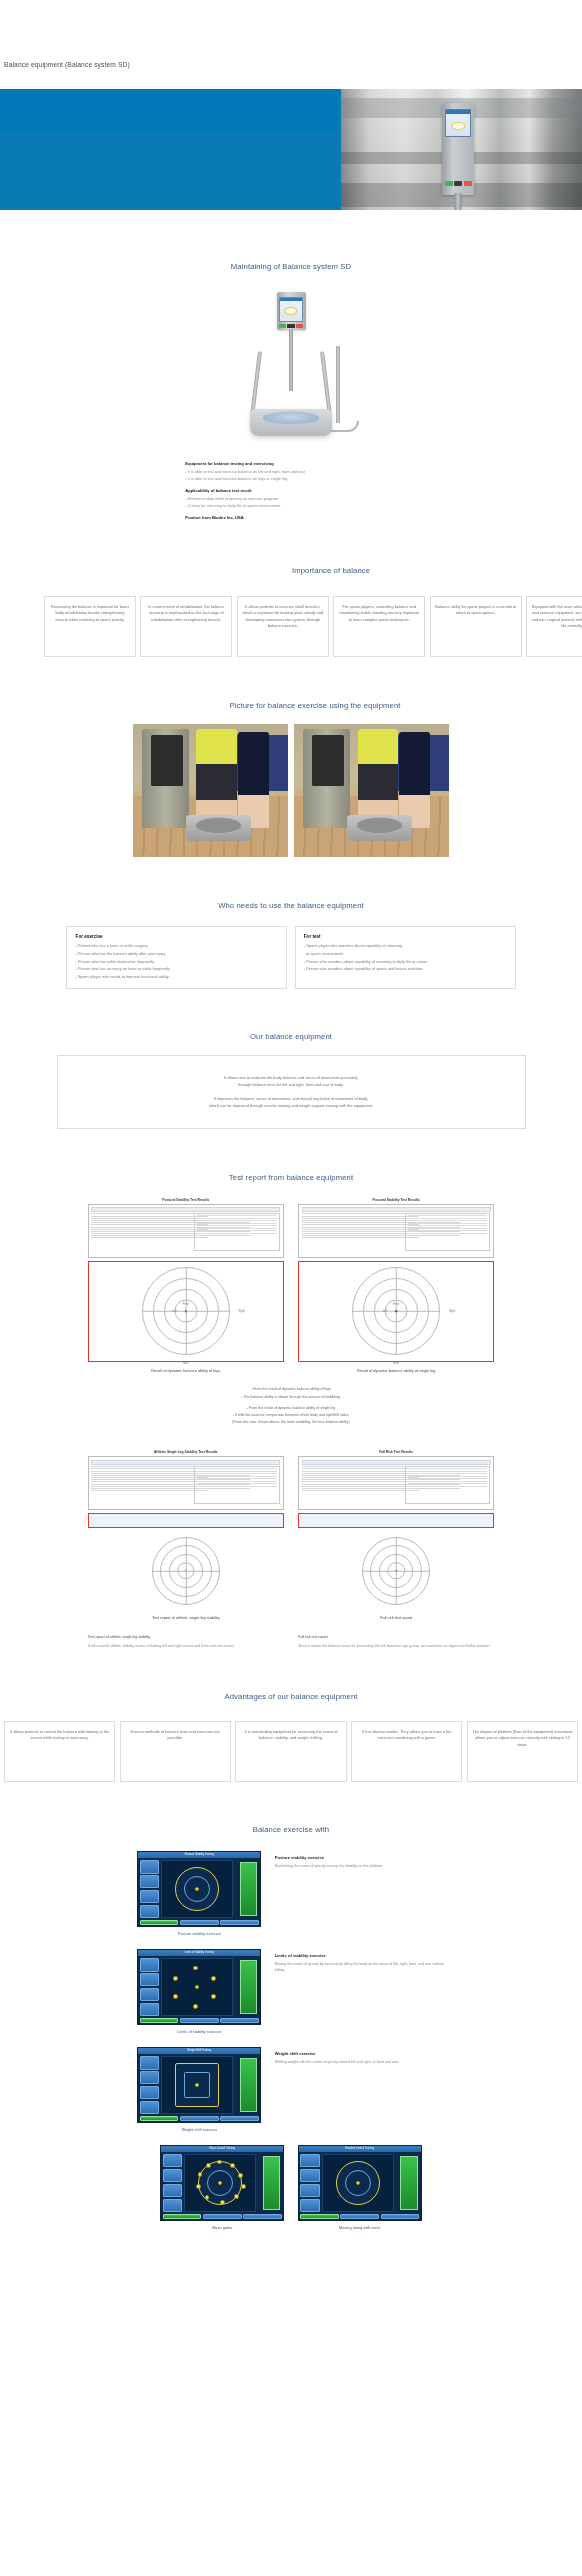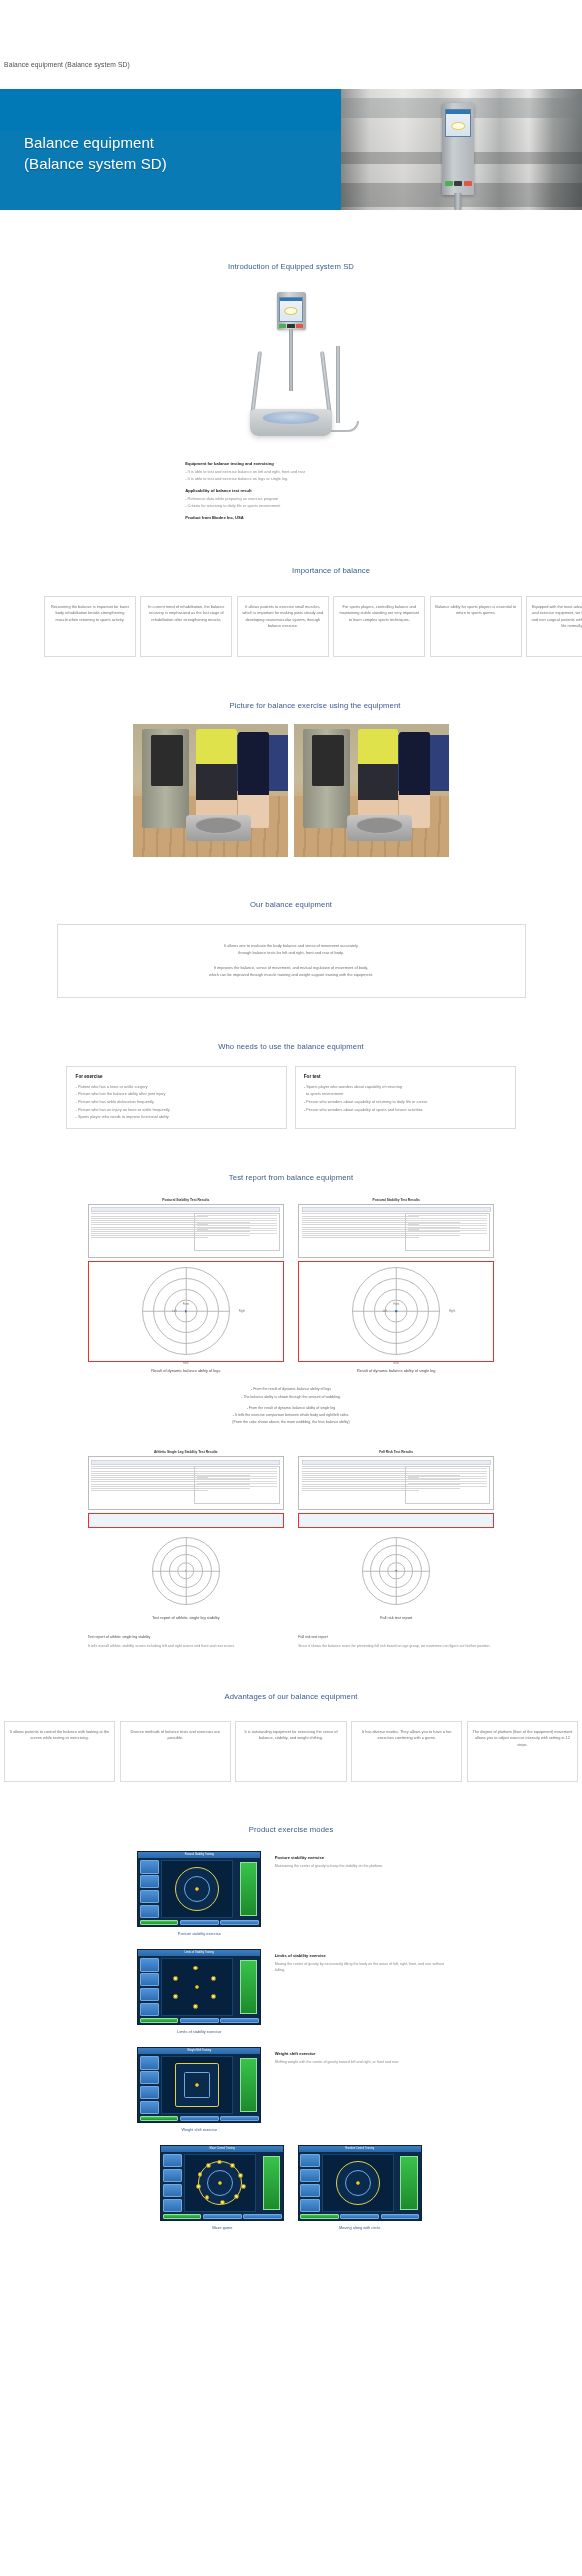--- a/index.html
+++ b/index.html
@@ -426,28 +426,24 @@
             <div class="dial"></div>
           </div>
         <div class="btns">
             <i></i>
             <i></i>
             <i></i>
           </div>
         <div class="pole"></div>
       </div>
     </div>
-    <div class="hero-title">
-      <div>Balance equipment</div>
-      <div>(Balance system SD)</div>
-    </div>
   </div>
 
   <div class="section intro">
-    <div class="sec-title">Introduction of Equipped system SD</div>
+    <div class="sec-title">Maintaining of Balance system SD</div>
 
     <div class="intro-figure">
       <div class="eq-monitor">
         <div class="scr">
             <div class="oval"></div>
           </div>
         <div class="row">
             <i></i>
             <i></i>
             <i></i>
@@ -511,31 +507,20 @@
         <div class="machine">
             <div class="dark"></div>
           </div>
         <div class="person"></div>
           <div class="person2"></div>
         <div class="platform"></div>
       </div>
     </div>
   </div>
 
-  <div class="section ours">
-    <div class="sec-title">Our balance equipment</div>
-    <div class="ours-box">
-      <div>It allows one to evaluate the body balance and sense of movement accurately</div>
-      <div>through balance tests for left and right, front and rear of body.</div>
-      <div class="gap"></div>
-      <div>It improves the balance, sense of movement, and mutual regulation of movement of body,</div>
-      <div>which can be improved through muscle training and weight support training with the equipment.</div>
-    </div>
-  </div>
-
   <div class="section who">
     <div class="sec-title">Who needs to use the balance equipment</div>
     <div class="who-row">
       <div class="who-box">
         <h4>For exercise</h4>
         <ul>
           <li>Patient who has a knee or ankle surgery</li>
           <li>Person who lost the balance ability after joint injury</li>
           <li>Person who has ankle dislocation frequently</li>
           <li>Person who has an injury on knee or ankle frequently</li>
@@ -544,20 +529,31 @@
       </div>
       <div class="who-box">
         <h4>For test</h4>
         <ul>
           <li>Sports player who wonders about capability of returning</li>
           <li class="cont">to sports environment</li>
           <li>Person who wonders about capability of returning to daily life or career</li>
           <li>Person who wonders about capability of sports and leisure activities</li>
         </ul>
       </div>
+    </div>
+  </div>
+
+  <div class="section ours">
+    <div class="sec-title">Our balance equipment</div>
+    <div class="ours-box">
+      <div>It allows one to evaluate the body balance and sense of movement accurately</div>
+      <div>through balance tests for left and right, front and rear of body.</div>
+      <div class="gap"></div>
+      <div>It improves the balance, sense of movement, and mutual regulation of movement of body,</div>
+      <div>which can be improved through muscle training and weight support training with the equipment.</div>
     </div>
   </div>
 
   <div class="section report">
     <div class="sec-title">Test report from balance equipment</div>
 
     <div class="rep-row">
       <div class="rep-col">
         <div class="rep-head">Postural Stability Test Results</div>
         <div class="rep-sheet">
@@ -780,21 +776,21 @@
     <div class="col6">
       <div class="cell">It allows patients to control the balance with looking at the screen while testing or exercising.</div>
       <div class="cell">Diverse methods of balance tests and exercises are possible.</div>
       <div class="cell">It is outstanding equipment for exercising the sense of balance, stability, and weight shifting.</div>
       <div class="cell">It has diverse modes. They allows you to have a fun exercises combining with a game.</div>
       <div class="cell">The degree of platform (floor of the equipment) movement allows you to adjust exercise intensity with setting in 12 steps.</div>
     </div>
   </div>
 
   <div class="section modes">
-    <div class="sec-title">Product exercise modes</div>
+    <div class="sec-title">Balance exercise with</div>
 
     <div class="mode-row">
       <div class="mode-unit">
         <div class="mode-shot">
           <div class="topbar">Postural Stability Training</div>
           <div class="side">
               <i></i>
               <i></i>
               <i></i>
               <i></i>

